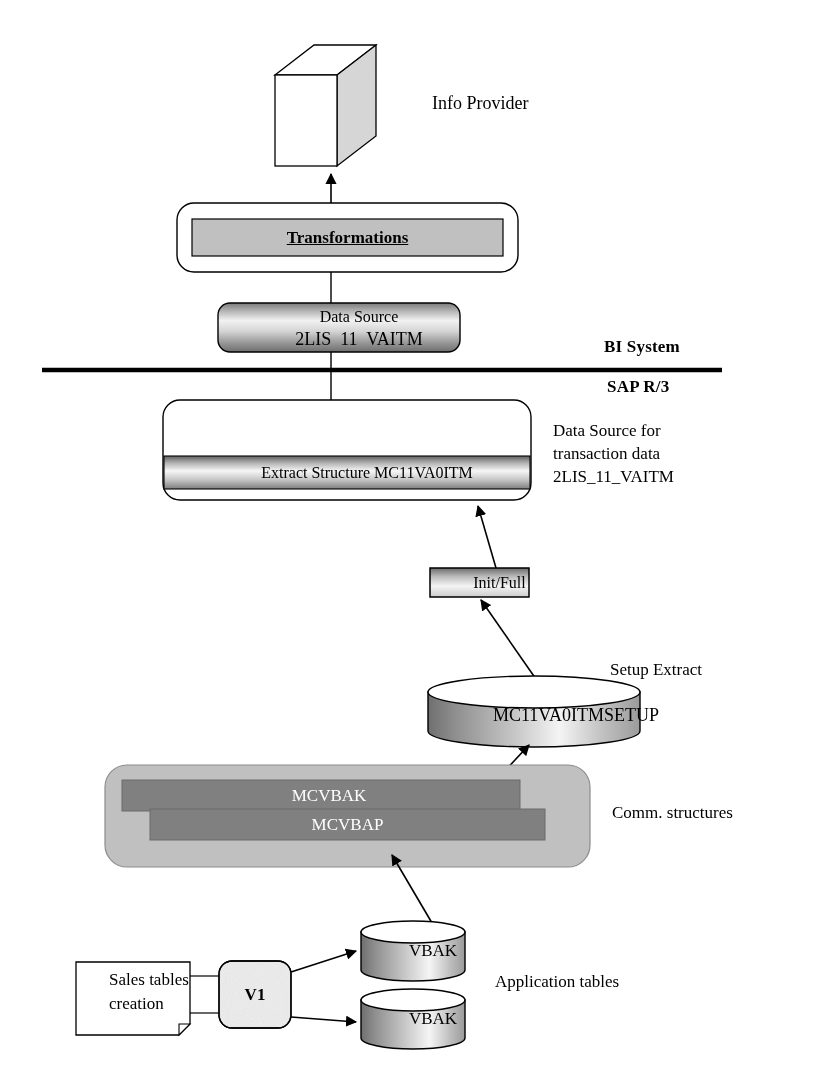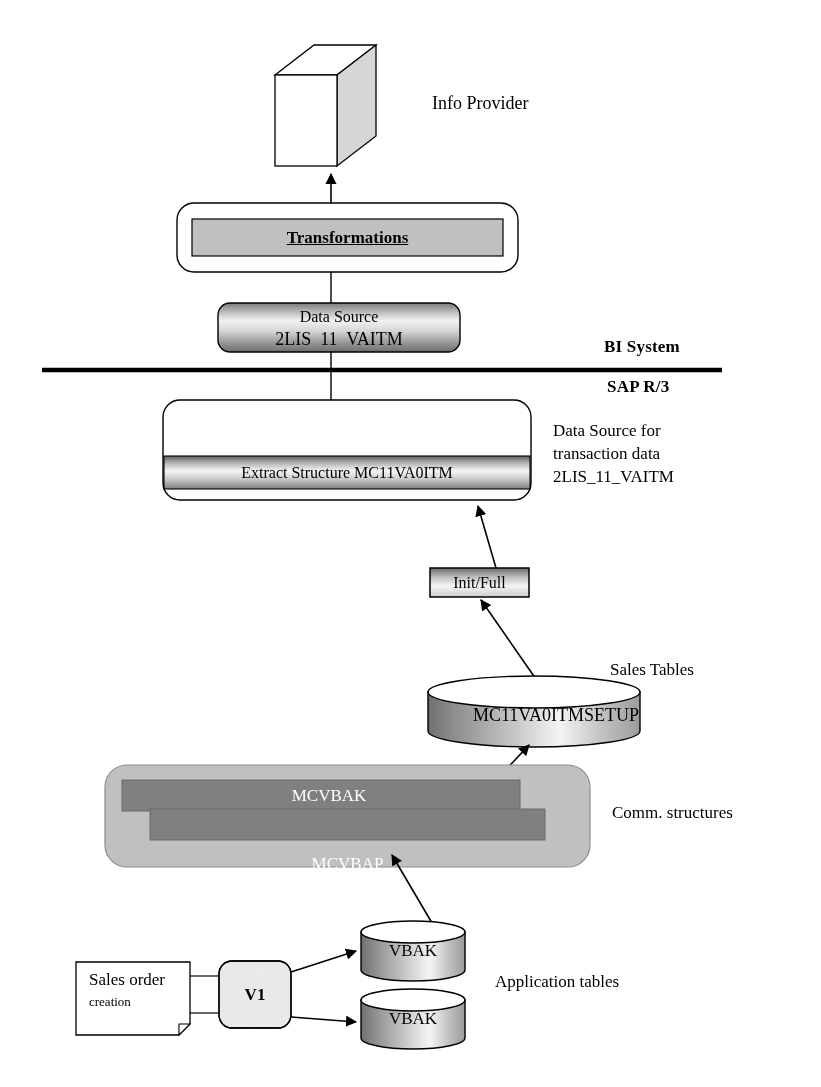--- a/index.html
+++ b/index.html
@@ -51,20 +51,21 @@
   }
   .t-transformations {
     font-weight: bold;
     font-size: 17px;
     color: #000;
     text-decoration: underline;
   }
   .t-plain {
     font-size: 16px;
     color: #000;
+    margin-left: 20px;
   }
   .t-white {
     font-size: 16px;
     color: #ffffff;
   }
   .t-v1 {
     font-weight: bold;
     font-size: 16px;
     color: #000;
   }
@@ -238,37 +239,37 @@
   <div class="node-text t-plain" style="left:218px; top:306px; width:242px; height:22px;">Data Source</div>
   <div class="node-text t-plain" style="left:218px; top:328px; width:242px; height:22px; font-size:18px;">2LIS  11  VAITM</div>
 
   <div class="node-text t-plain" style="left:164px; top:456px; width:366px; height:33px;">Extract Structure MC11VA0ITM</div>
 
   <div class="node-text t-plain" style="left:430px; top:568px; width:99px; height:29px;">Init/Full</div>
 
   <div class="node-text t-plain" style="left:428px; top:692px; width:256px; height:46px; font-size:18px;">MC11VA0ITMSETUP</div>
 
   <div class="node-text t-white" style="left:122px; top:780px; width:414px; height:31px; font-size:17px;">MCVBAK</div>
-  <div class="node-text t-white" style="left:150px; top:809px; width:395px; height:31px; font-size:17px;margin-top:39px;">MCVBAP</div>
-
-  <div class="lbl t-plain" style="left:89px; top:970px; font-size:17px;">Sales order</div>
-  <div class="lbl t-plain" style="left:89px; top:994px; font-size:13px;">creation</div>
+  <div class="node-text t-white" style="left:150px; top:809px; width:395px; height:31px; font-size:17px;">MCVBAP</div>
+
+  <div class="lbl t-plain" style="left:89px; top:970px; font-size:17px;">Sales tables</div>
+  <div class="lbl t-plain" style="left:89px; top:994px; font-size:17px;">creation</div>
 
   <div class="node-text t-v1" style="left:219px; top:961px; width:72px; height:67px; font-size:17px;">V1</div>
 
   <div class="node-text t-plain" style="left:367px; top:935px; width:92px; height:32px; font-size:17px;text-align:right;">VBAK</div>
   <div class="node-text t-plain" style="left:367px; top:1003px; width:92px; height:32px; font-size:17px;">VBAK</div>
 
   <div class="lbl italic-note" style="left:432px; top:93px; font-size:18px;">Info Provider</div>
 
   <div class="lbl italic-note" style="left:553px; top:421px;">Data Source for</div>
   <div class="lbl italic-note" style="left:553px; top:444px;">transaction data</div>
   <div class="lbl italic-note" style="left:553px; top:467px;">2LIS_11_VAITM</div>
 
-  <div class="lbl italic-note" style="left:610px; top:660px;">Sales Tables</div>
+  <div class="lbl italic-note" style="left:610px; top:660px;">Setup Extract</div>
 
   <div class="lbl italic-note" style="left:612px; top:803px;">Comm. structures</div>
 
   <div class="lbl italic-note" style="left:495px; top:972px;">Application tables</div>
 
   <div class="lbl bold-sys" style="left:604px; top:337px;">BI System</div>
   <div class="lbl bold-sys" style="left:607px; top:377px;">SAP R/3</div>
 
 </div>
 

